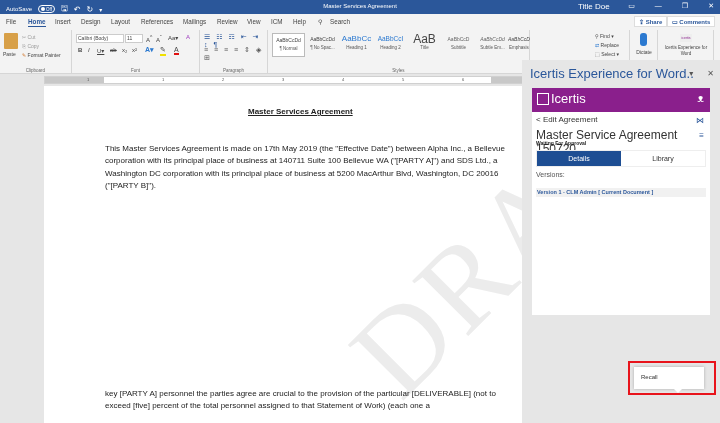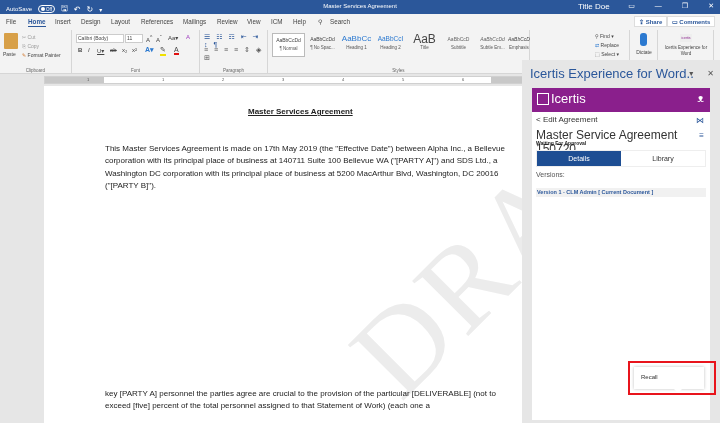--- a/index.html
+++ b/index.html
@@ -30,21 +30,21 @@
 .watermark{position:absolute;left:280px;top:240px;font-family:"Liberation Serif",serif;font-size:120px;color:#ececec;transform:rotate(-45deg);transform-origin:left top;letter-spacing:4px;pointer-events:none;white-space:nowrap}
 .doctext{position:absolute;left:61px;font-size:8px;color:#222;line-height:12.3px;width:400px;font-family:"Liberation Sans",sans-serif}
 .doctitle{position:absolute;left:204px;top:21px;font-size:8px;font-weight:bold;text-decoration:underline;color:#222}
 .pane{position:absolute;left:522px;top:60px;width:198px;height:351px;background:#e6e6e6}
 .pane .hdr{position:absolute;left:8px;top:6px;font-size:13px;color:#2b579a}
 .pane .hdrbtns{position:absolute;right:6px;top:9px;font-size:8px;color:#555;display:flex;gap:14px}
 .brand{position:absolute;left:10px;top:28px;width:178px;height:24px;background:#8a1f8c;color:#fff}
 .brand .logo{position:absolute;left:5px;top:3px;font-size:13px;display:flex;align-items:center;gap:1px}
 .brand .logo .sq{width:12px;height:12px;border:1.5px solid #fff;display:inline-block;margin-right:1px}
 .brand .usr{position:absolute;right:6px;top:4px;font-size:11px}
-.card{position:absolute;left:10px;top:52px;width:178px;height:308px;background:#fff}
+.card{position:absolute;left:10px;top:52px;width:178px;height:203px;background:#fff}
 .edit{position:absolute;left:4px;top:3px;font-size:8px;color:#333}
 .agname{position:absolute;left:4px;top:16px;font-size:12px;color:#333}
 .status{position:absolute;left:4px;top:28px;font-size:5px;font-weight:bold;color:#222}
 .ticon{position:absolute;right:6px;font-size:8px;color:#2b579a}
 .tabs{position:absolute;left:4px;top:38px;width:170px;height:17px;display:flex;border:1px solid #eee}
 .tabs div{flex:1;text-align:center;font-size:7px;line-height:16px}
 .tabs .on{background:#1e4e93;color:#fff}
 .tabs .off{background:#fff;color:#333}
 .versions{position:absolute;left:4px;top:59px;font-size:7px;color:#555}
 .verrow{position:absolute;left:4px;top:76px;width:170px;height:9px;background:#f1f1f1;font-size:5.5px;font-weight:bold;color:#2b579a;padding-left:1px;line-height:9px}

